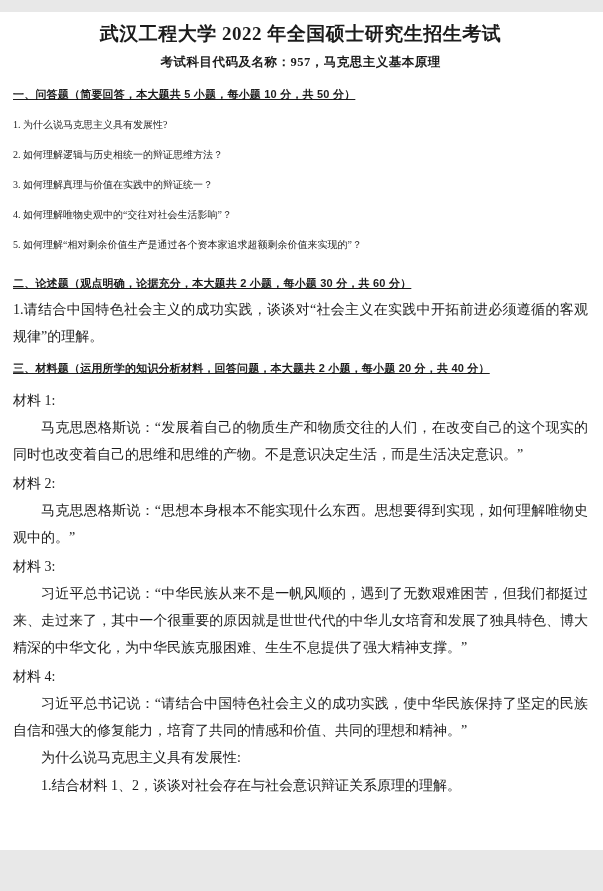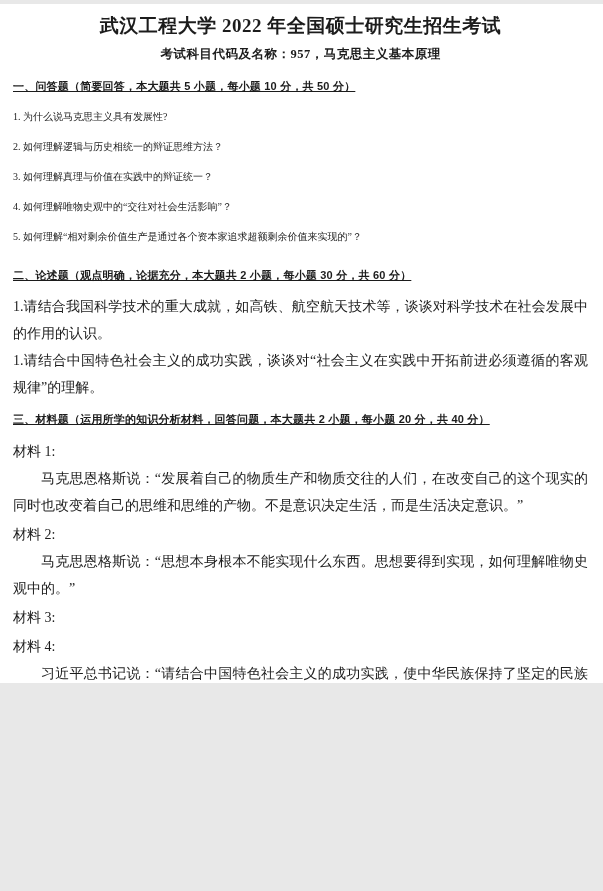--- a/index.html
+++ b/index.html
@@ -3,22 +3,22 @@
 <meta charset="utf-8">
 <style>
   html, body {
     margin: 0;
     padding: 0;
     background: #e8e8e8;
   }
   .page {
     position: relative;
     width: 603px;
-    height: 679px;
-    margin: 4px auto;
+    height: 838px;
+    margin: 12px auto;
     background: #ffffff;
     box-sizing: border-box;
     padding: 10px 15px 0 13px;
     overflow: hidden;
     color: #1c1c1c;
     font-family: "Liberation Serif", "DejaVu Serif", serif;
     font-size: 14px;
   }
   .exam-title {
     margin: 0;
@@ -83,37 +83,37 @@
   <h2 class="sec-heading">一、问答题（简要回答，本大题共 5 小题，每小题 10 分，共 50 分）</h2>
   <div class="q-list">
     <p class="q-line">1. 为什么说马克思主义具有发展性?</p>
     <p class="q-line">2. 如何理解逻辑与历史相统一的辩证思维方法？</p>
     <p class="q-line">3. 如何理解真理与价值在实践中的辩证统一？</p>
     <p class="q-line">4. 如何理解唯物史观中的“交往对社会生活影响”？</p>
     <p class="q-line">5. 如何理解“相对剩余价值生产是通过各个资本家追求超额剩余价值来实现的”？</p>
   </div>
 
   <h2 class="sec-heading">二、论述题（观点明确，论据充分，本大题共 2 小题，每小题 30 分，共 60 分）</h2>
-  <p class="para first">1.请结合我国科学技术的重大成就，如高铁、航空航天技术等，谈谈对科学技术在社会发展中的作用的认识。</p>
   <p class="para">1.请结合中国特色社会主义的成功实践，谈谈对“社会主义在实践中开拓前进必须遵循的客观规律”的理解。</p>
 
   <h2 class="sec-heading wrap2">三、材料题（运用所学的知识分析材料，回答问题，本大题共 2 小题，每小题 20 分，共 40 分）</h2>
 
   <div class="material">
     <p class="m-label">材料 1:</p>
     <p class="para indent">马克思恩格斯说：“发展着自己的物质生产和物质交往的人们，在改变自己的这个现实的同时也改变着自己的思维和思维的产物。不是意识决定生活，而是生活决定意识。”</p>
   </div>
 
   <div class="material">
     <p class="m-label">材料 2:</p>
     <p class="para indent">马克思恩格斯说：“思想本身根本不能实现什么东西。思想要得到实现，如何理解唯物史观中的。”</p>
   </div>
 
   <div class="material">
     <p class="m-label">材料 3:</p>
+    <p class="para indent">习近平总书记说：“中华民族从来不是一帆风顺的，遇到了无数艰难困苦，但我们都挺过来、走过来了，其中一个很重要的原因就是世世代代的中华儿女培育和发展了独具特色、博大精深的中华文化，为中华民族克服困难、生生不息提供了强大精神支撑。”</p>
   </div>
 
   <div class="material">
     <p class="m-label">材料 4:</p>
     <p class="para indent">习近平总书记说：“请结合中国特色社会主义的成功实践，使中华民族保持了坚定的民族自信和强大的修复能力，培育了共同的情感和价值、共同的理想和精神。”</p>
   </div>
 
   <div class="m-questions">
     <p class="para indent">为什么说马克思主义具有发展性:</p>
     <p class="para indent">1.结合材料 1、2，谈谈对社会存在与社会意识辩证关系原理的理解。</p>

